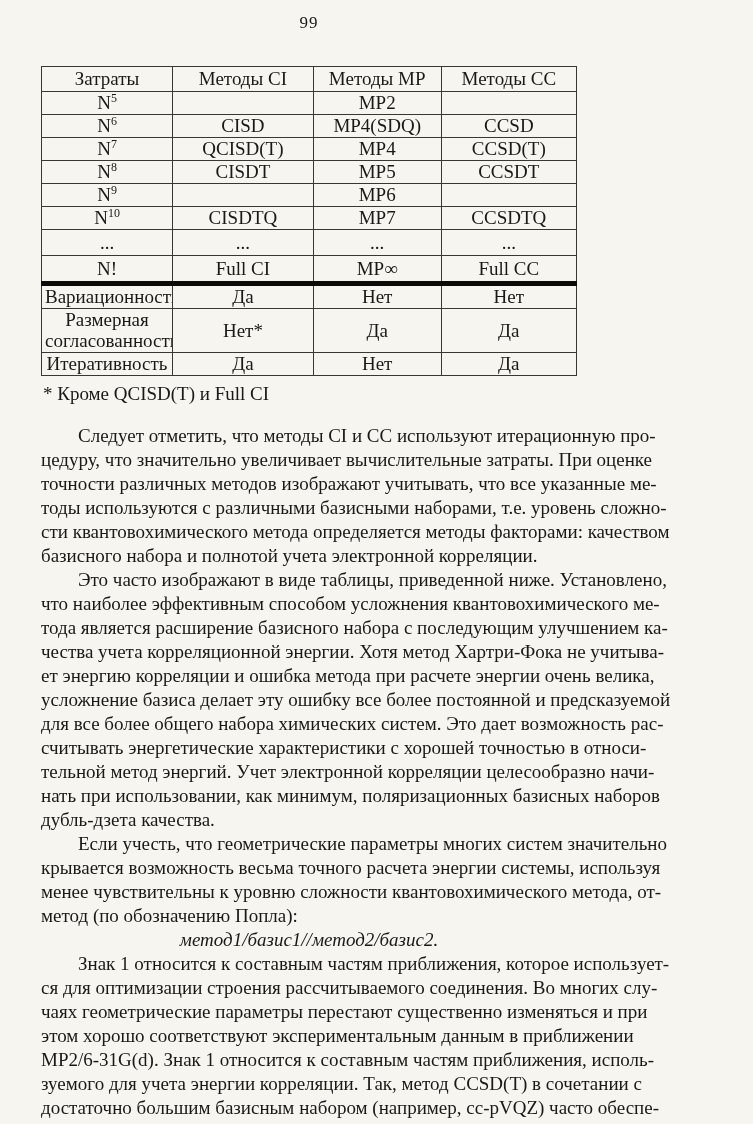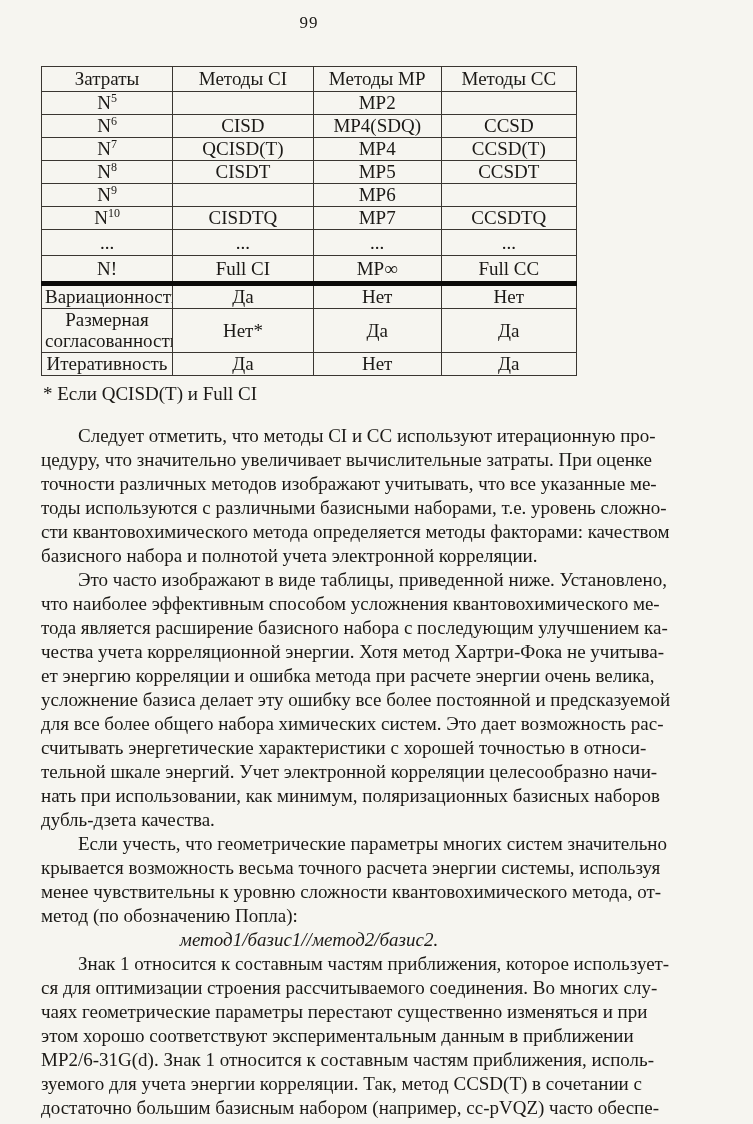--- a/index.html
+++ b/index.html
@@ -169,41 +169,41 @@
         </tr>
         <tr class="prop">
           <td class="label">Итеративность</td>
           <td>Да</td>
           <td>Нет</td>
           <td>Да</td>
         </tr>
       </tbody>
   </table>
 
-  <div class="footnote">* Если QCISD(T) и Full CI</div>
+  <div class="footnote">* Кроме QCISD(T) и Full CI</div>
 
   <div class="body-text">
       <div class="para">
         <div class="line first">Следует отметить, что методы CI и CC используют итерационную про-</div>
         <div class="line">цедуру, что значительно увеличивает вычислительные затраты. При оценке</div>
         <div class="line">точности различных методов изображают учитывать, что все указанные ме-</div>
         <div class="line">тоды используются с различными базисными наборами, т.е. уровень сложно-</div>
         <div class="line">сти квантовохимического метода определяется методы факторами: качеством</div>
         <div class="line plain">базисного набора и полнотой учета электронной корреляции.</div>
       </div>
       <div class="para">
         <div class="line first">Это часто изображают в виде таблицы, приведенной ниже. Установлено,</div>
         <div class="line">что наиболее эффективным способом усложнения квантовохимического ме-</div>
         <div class="line">тода является расширение базисного набора с последующим улучшением ка-</div>
         <div class="line">чества учета корреляционной энергии. Хотя метод Хартри-Фока не учитыва-</div>
         <div class="line">ет энергию корреляции и ошибка метода при расчете энергии очень велика,</div>
         <div class="line">усложнение базиса делает эту ошибку все более постоянной и предсказуемой</div>
         <div class="line">для все более общего набора химических систем. Это дает возможность рас-</div>
         <div class="line">считывать энергетические характеристики с хорошей точностью в относи-</div>
-        <div class="line">тельной шкале энергий. Учет электронной корреляции целесообразно начи-</div>
+        <div class="line">тельной метод энергий. Учет электронной корреляции целесообразно начи-</div>
         <div class="line">нать при использовании, как минимум, поляризационных базисных наборов</div>
         <div class="line plain">дубль-дзета качества.</div>
       </div>
       <div class="para">
         <div class="line first">Если учесть, что геометрические параметры многих систем значительно</div>
         <div class="line">крывается возможность весьма точного расчета энергии системы, используя</div>
         <div class="line">менее чувствительны к уровню сложности квантовохимического метода, от-</div>
         <div class="line plain">метод (по обозначению Попла):</div>
       </div>
       <div class="formula">метод1/базис1//метод2/базис2.</div>

